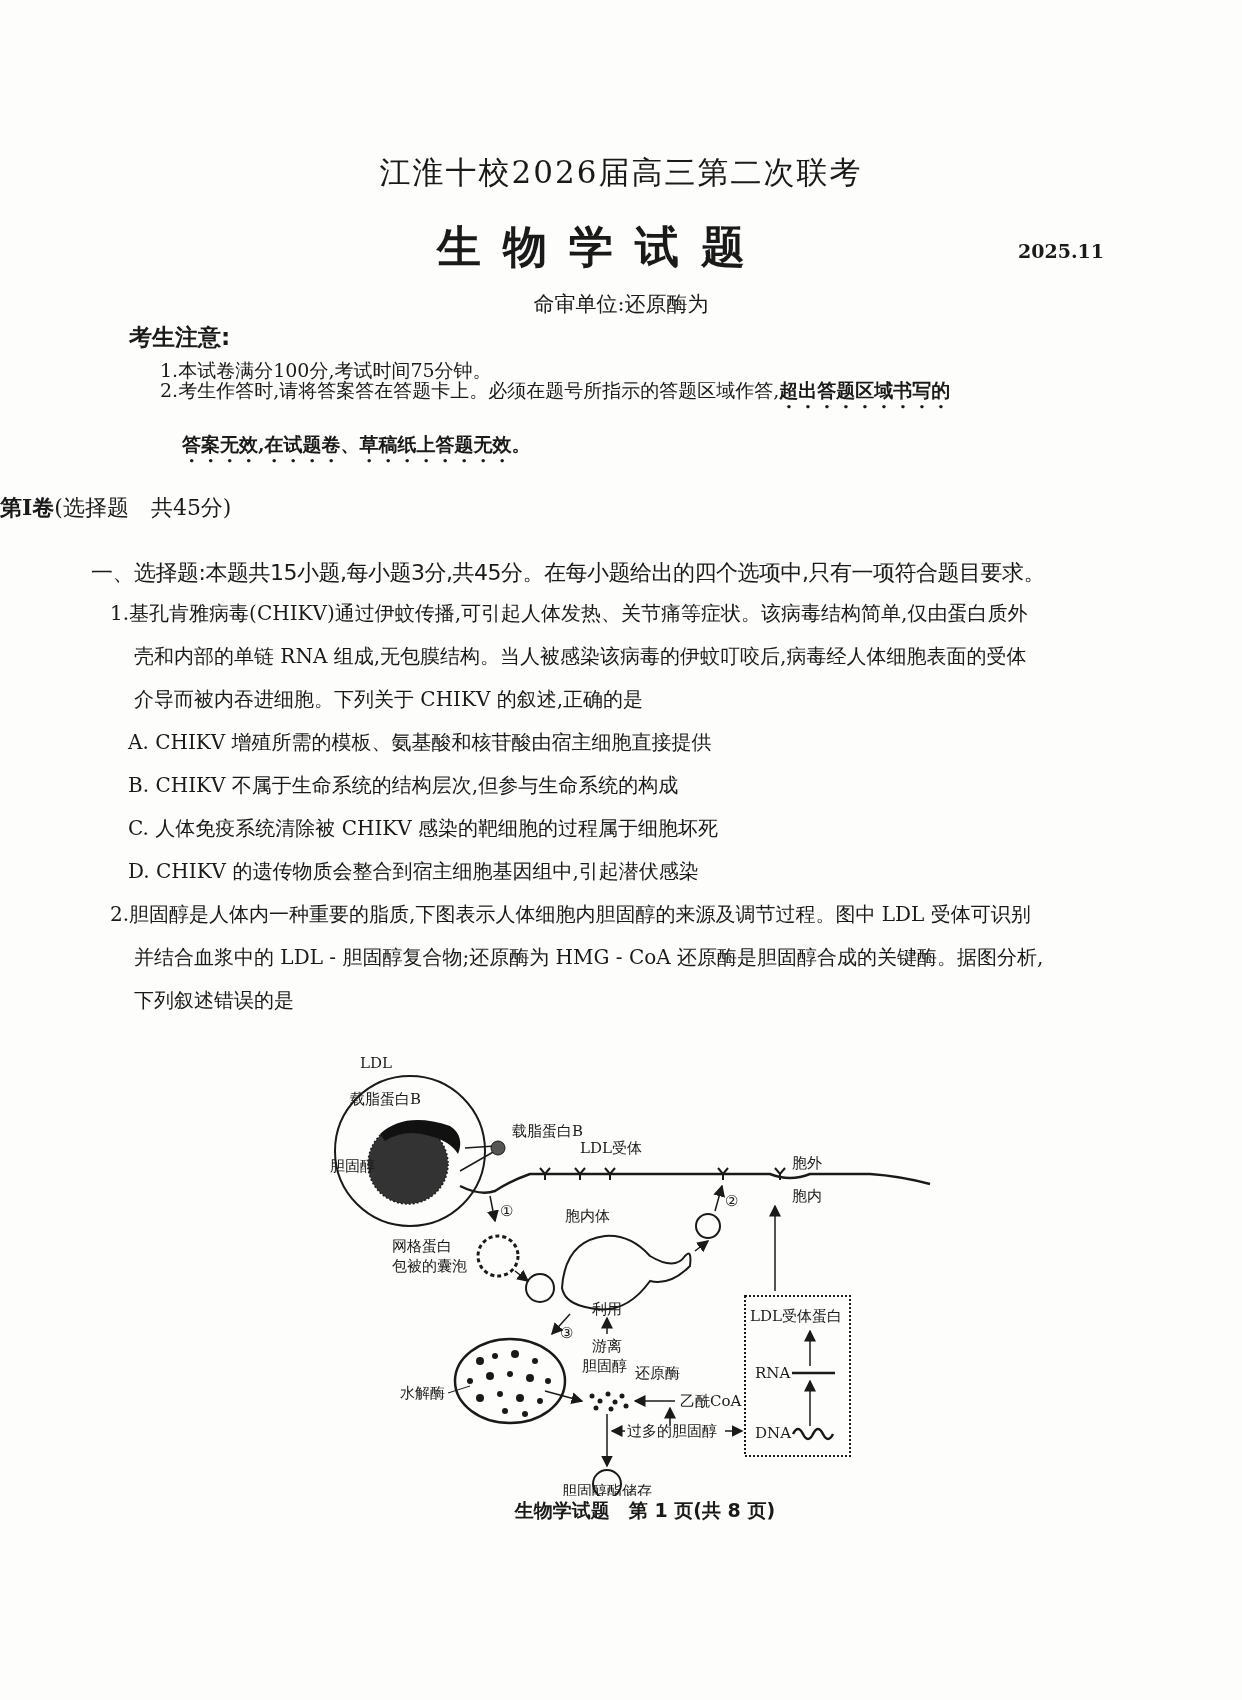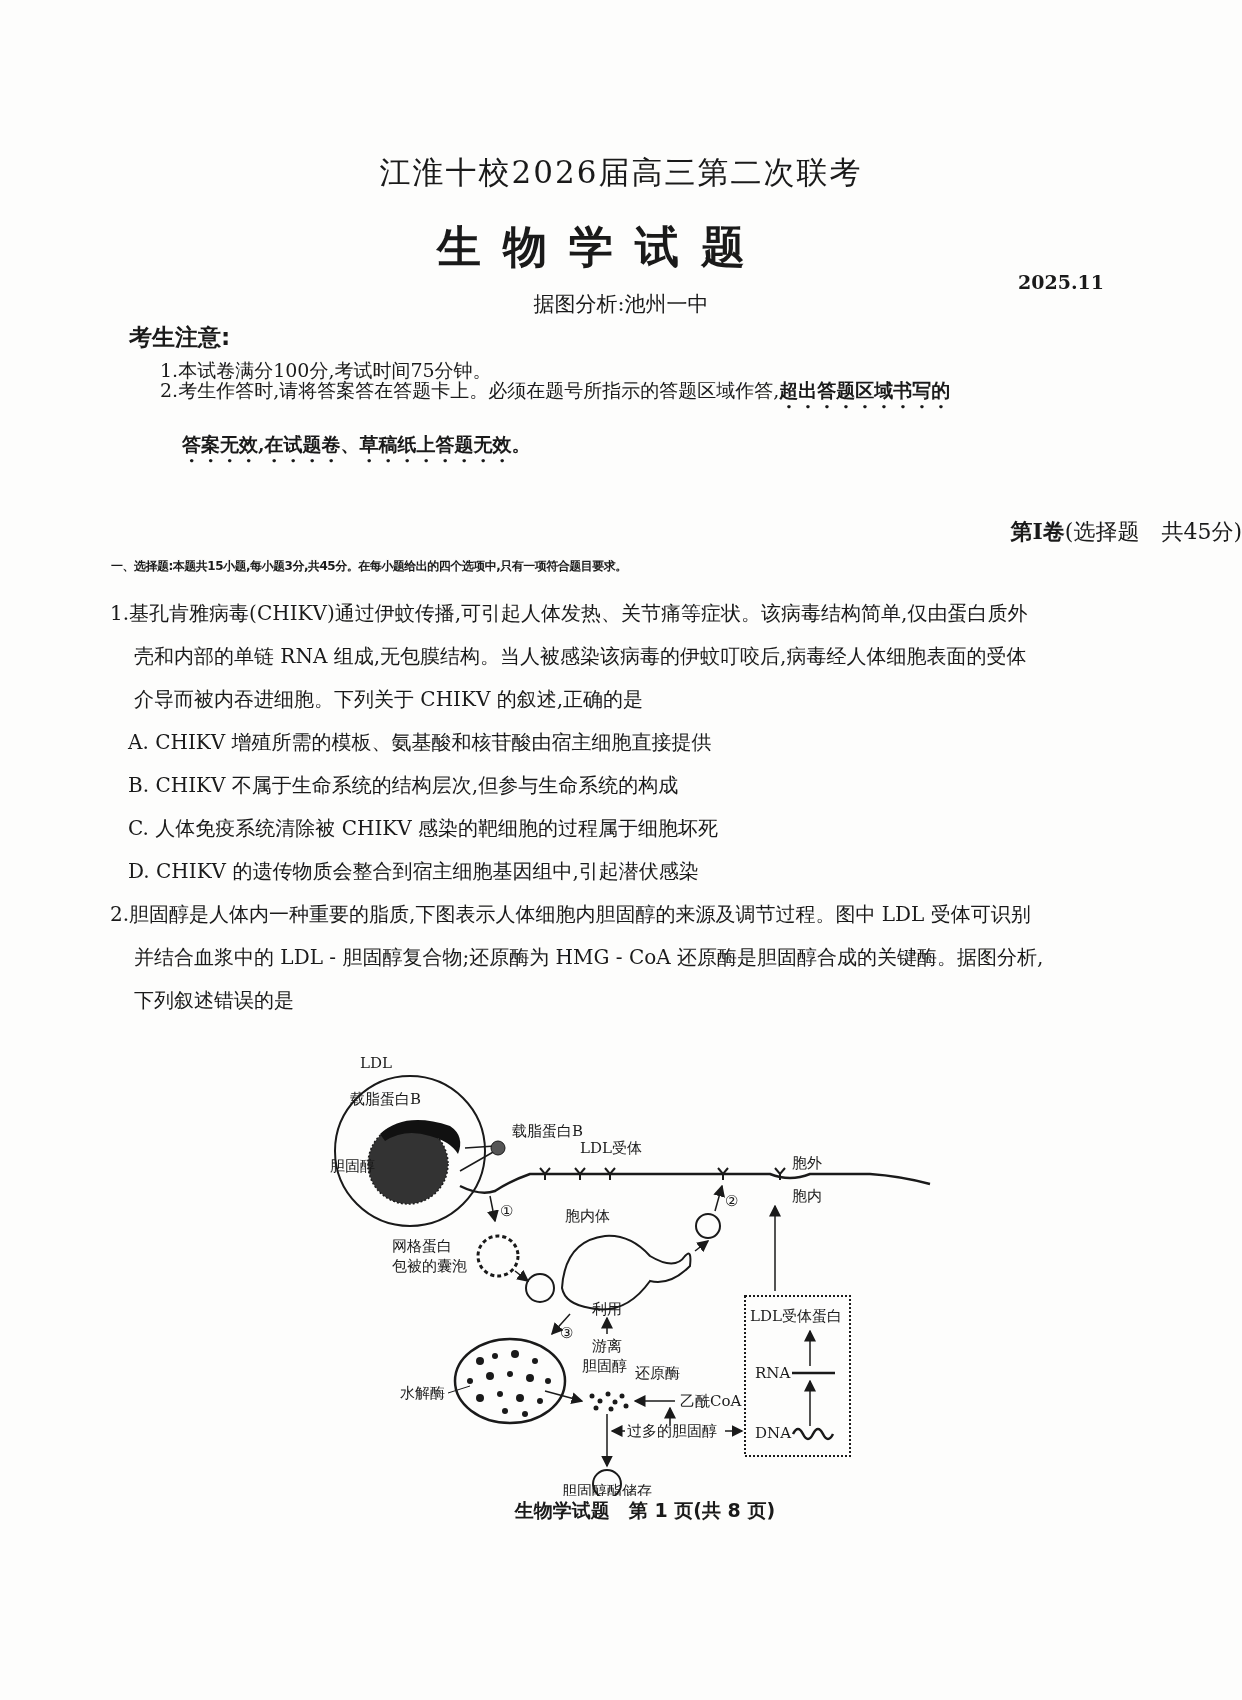--- a/index.html
+++ b/index.html
@@ -3,43 +3,43 @@
   <meta charset="utf-8">
   <style>
     html, body { margin: 0; padding: 0; }
     body {
       width: 1242px; height: 1700px; background: #fdfdfc; position: relative; overflow: hidden;
       font-family: "DejaVu Serif", "Liberation Serif", serif; color: #1a1a1a;
     }
     .abs { position: absolute; }
     .exam-title { left: 0; width: 1242px; top: 152px; text-align: center; font-size: 31px; letter-spacing: 2px; }
     .subject-title { left: 0; width: 1204px; top: 218px; text-align: center; font-size: 44px; font-weight: bold; letter-spacing: 22px; font-family: "DejaVu Sans", sans-serif; }
-    .exam-date { left: 1018px; top: 240px; font-size: 19px; font-weight: bold; margin-top: 31px; }
+    .exam-date { left: 1018px; top: 240px; font-size: 19px; font-weight: bold; }
     .setter { left: 0; width: 1242px; top: 290px; text-align: center; font-size: 21px; }
     .notice-head { left: 105px; top: 322px; font-size: 23px; font-weight: bold; font-family: "DejaVu Sans", sans-serif; margin-left: 24px; }
     .notice-line { left: 160px; font-size: 19px; }
     .emph { font-weight: bold; text-emphasis: dot; text-emphasis-position: under; -webkit-text-emphasis: dot; -webkit-text-emphasis-position: under; }
-    .section-head { left: 0; width: 1242px; top: 517px; text-align: right; font-size: 22px; }
+    .section-head { left: 0; width: 1242px; top: 493px; text-align: left; font-size: 22px; }
     .section-head b { font-weight: bold; }
-    .part-instr { left: 111px; top: 558px; font-size: 12px; font-weight: bold; font-family: "DejaVu Sans", sans-serif; letter-spacing: -0.5px; }
+    .part-instr { left: 91px; top: 558px; font-size: 22px; font-weight: normal; font-family: "DejaVu Sans", sans-serif; letter-spacing: -0.5px; }
     .q-line { font-size: 20px; white-space: nowrap; }
     .q-first { left: 110px; }
     .q-cont { left: 134px; }
     .opt { left: 128px; font-size: 20px; white-space: nowrap; }
     .footer { left: 0; width: 1242px; top: 1498px; text-align: center; font-size: 19px; font-weight: bold; font-family: "DejaVu Sans", sans-serif; padding-left: 24px; }
     .diagram { left: 330px; top: 1030px; width: 620px; height: 440px; margin-top: 26px; }
     .dlabel { font-family: "DejaVu Serif", serif; font-size: 15px; fill: #1a1a1a; }
   </style>
 </head>
 <body>
 
 <div class="abs exam-title">江淮十校2026届高三第二次联考</div>
 <div class="abs subject-title">生物学试题</div>
 <div class="abs exam-date">2025.11</div>
-<div class="abs setter">据图分析:池州一中</div>
+<div class="abs setter">命审单位:还原酶为</div>
 
 <div class="abs notice-head">考生注意:</div>
 <div class="abs notice-line" style="top:358px">1.本试卷满分100分,考试时间75分钟。</div>
 <div class="abs notice-line" style="top:378px; white-space:nowrap;">
   <span>2.考生作答时,请将答案答在答题卡上。必须在题号所指示的答题区域作答,</span><span class="emph">超出答题区域书写的</span>
 </div>
 <div class="abs notice-line emph" style="top:432px; left:182px;">答案无效,在试题卷、草稿纸上答题无效。</div>
 
 <div class="abs section-head">
   <b>第Ⅰ卷</b><span>(选择题　共45分)</span>

